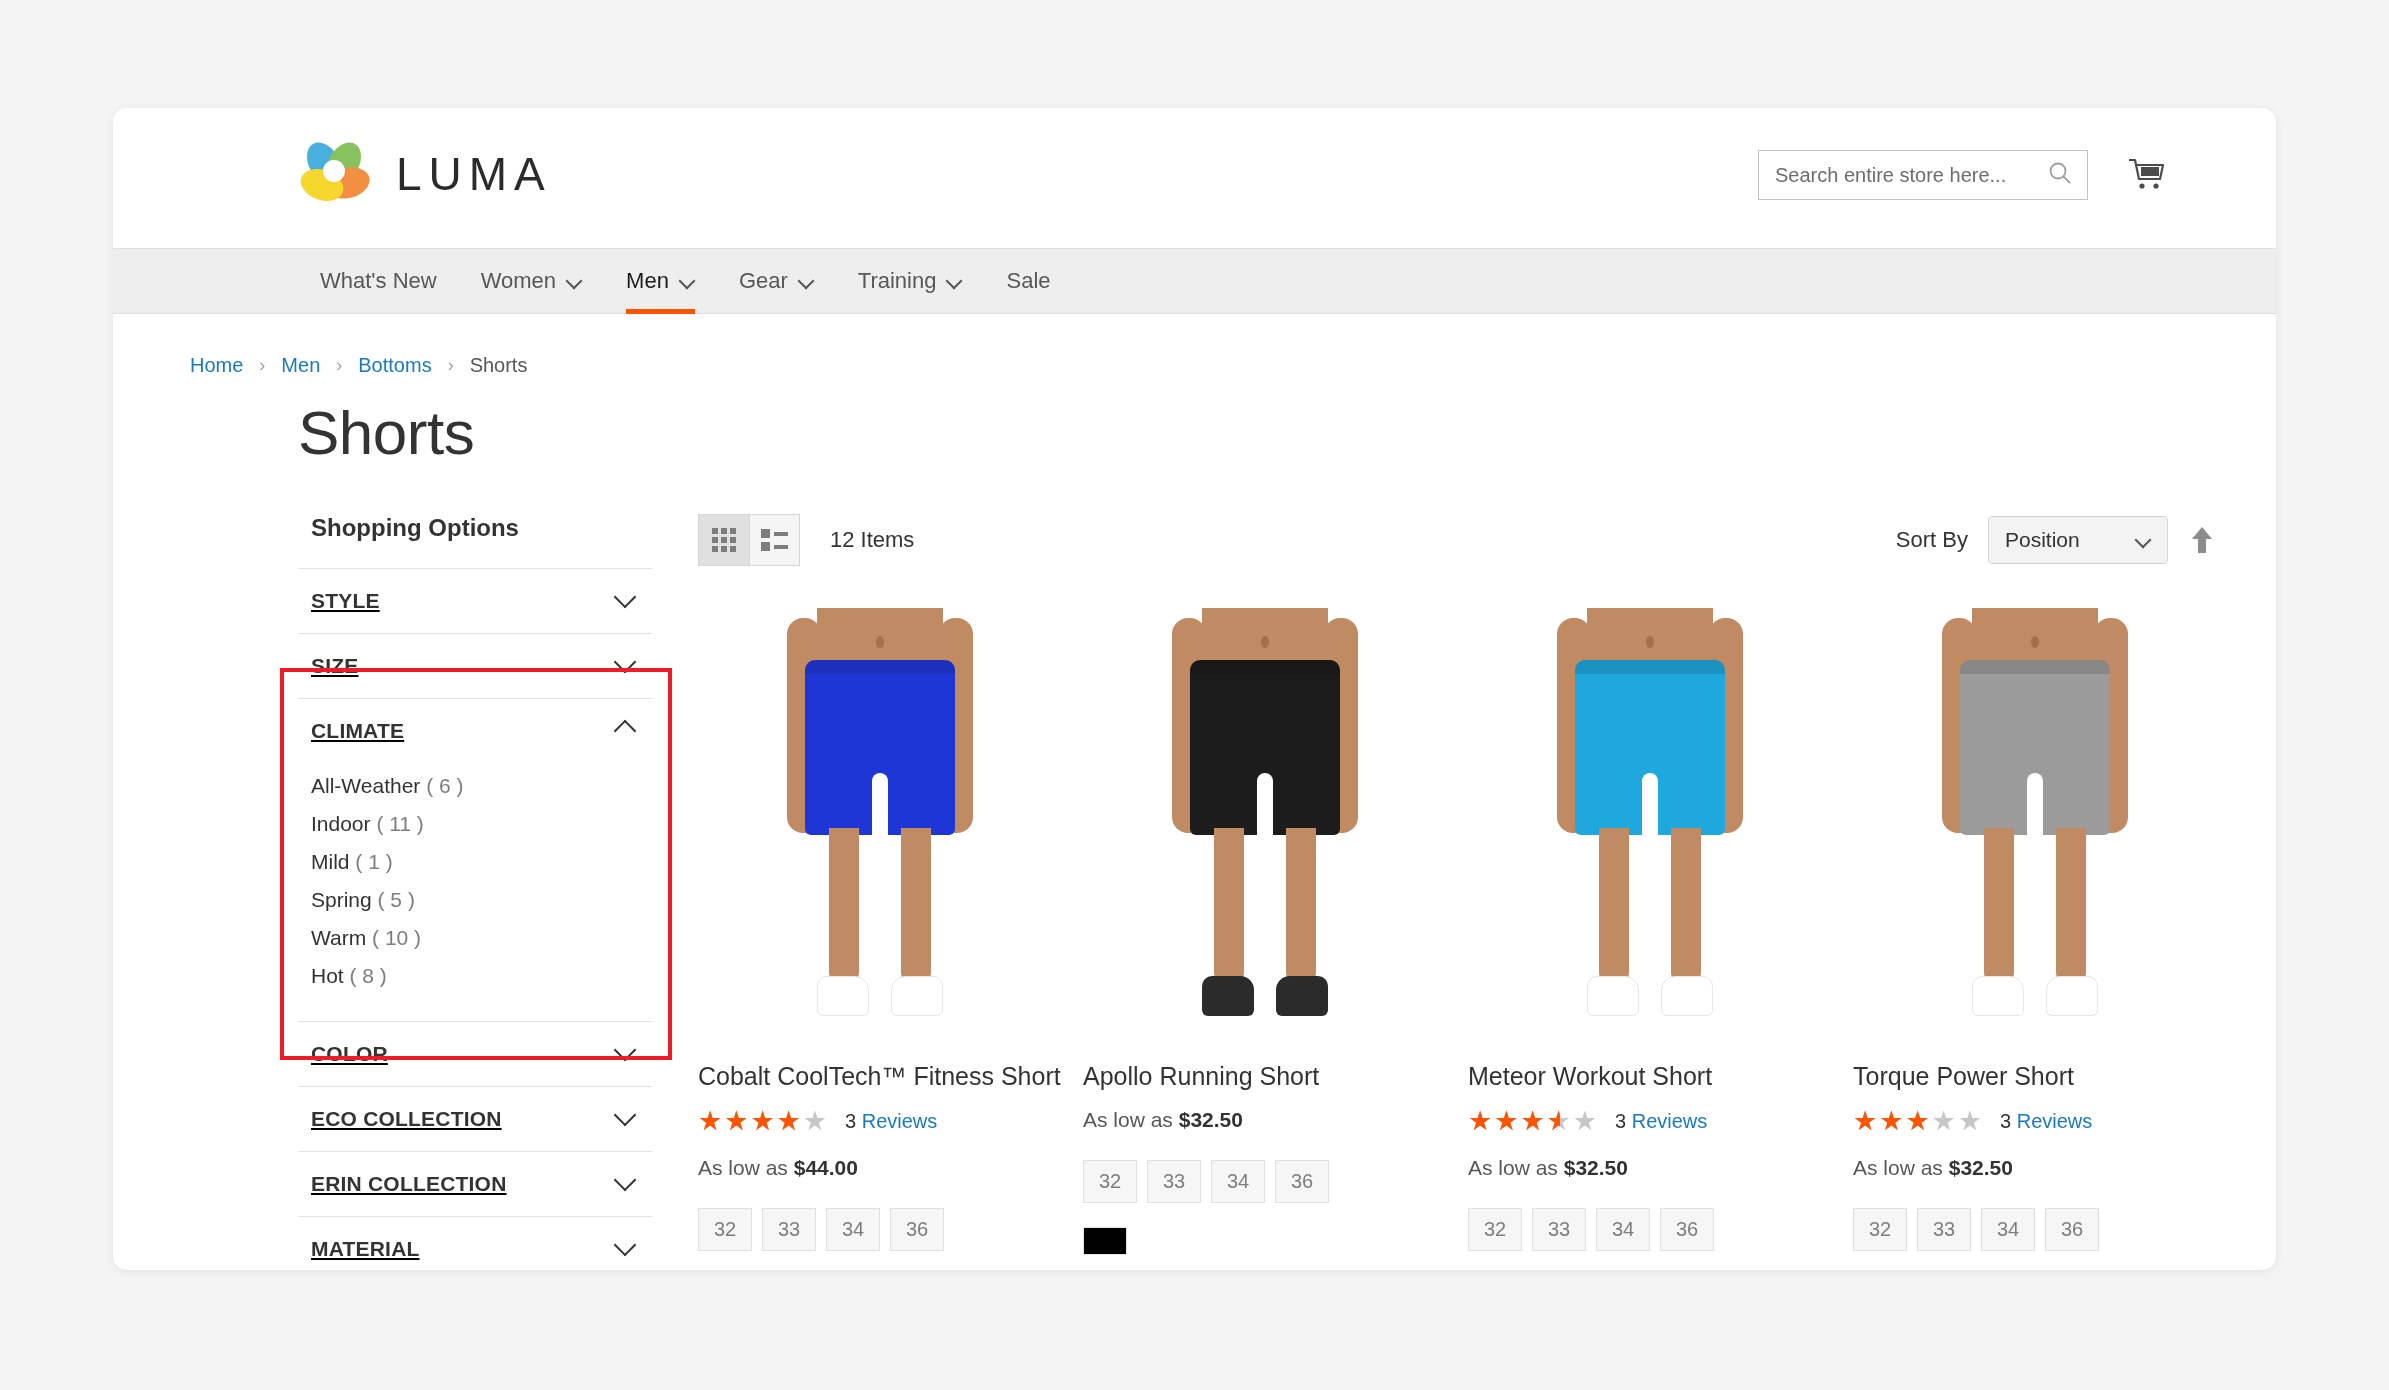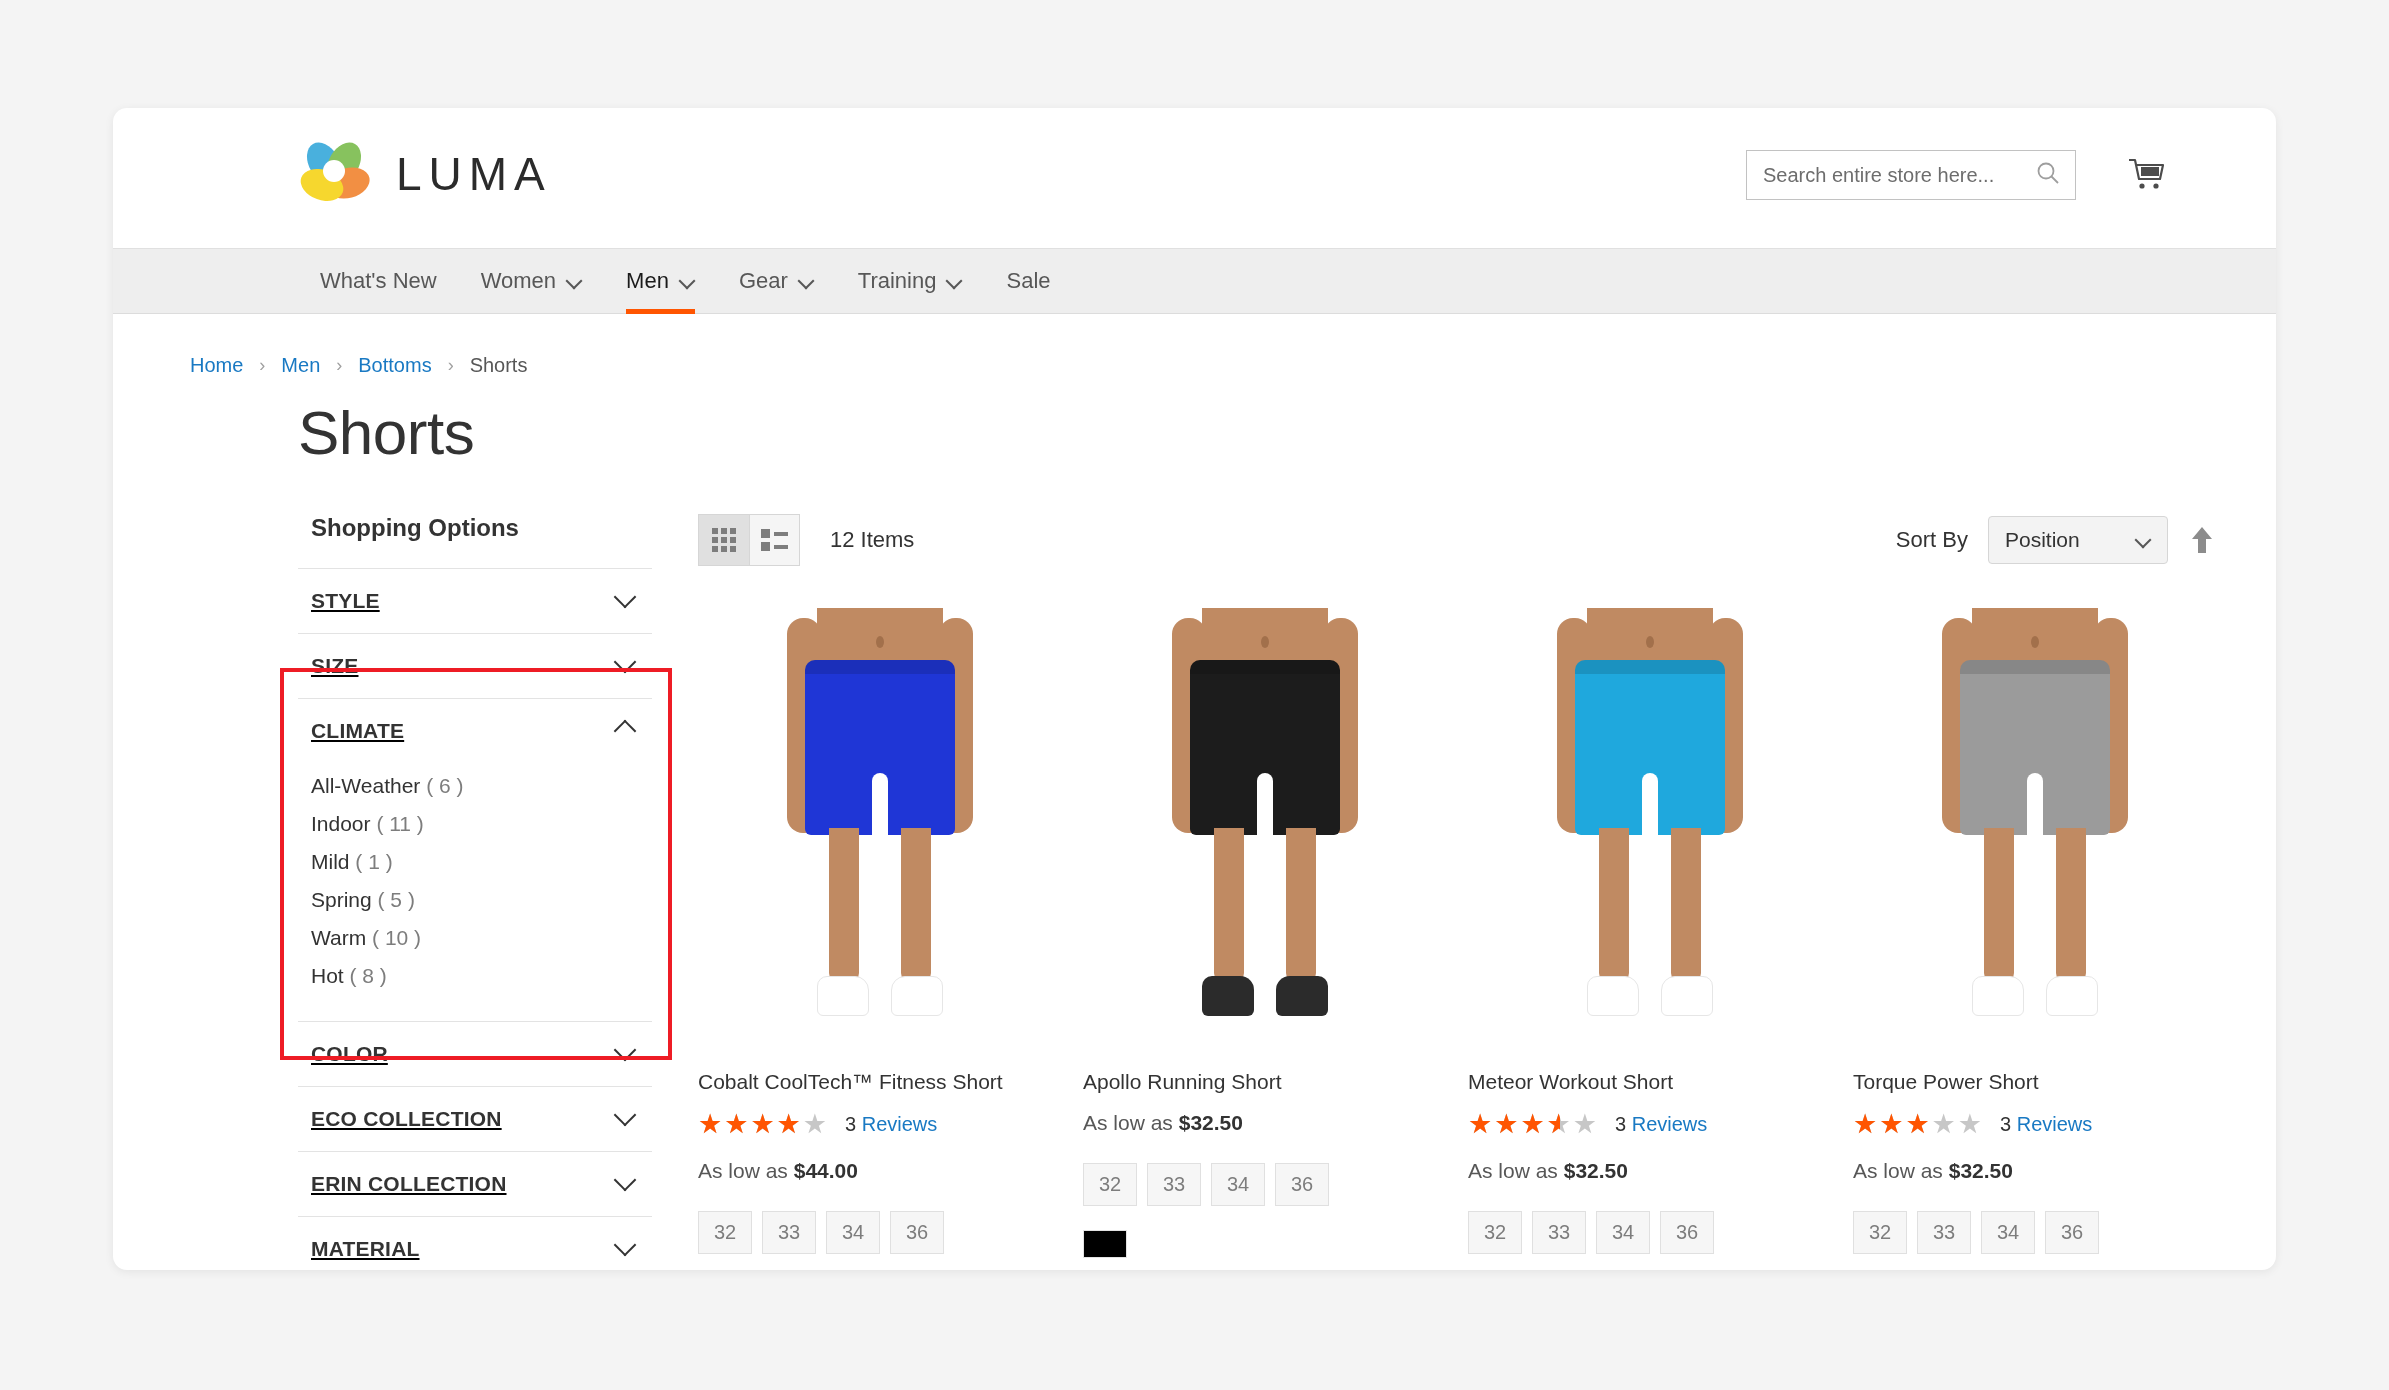--- a/index.html
+++ b/index.html
@@ -30,21 +30,21 @@
     position: absolute; left: 185px; top: 30px;
     display: flex; align-items: center; gap: 26px;
   }
   .logo-mark { width: 72px; height: 72px; position: relative; }
   .logo-text {
     font-size: 46px; letter-spacing: 7px; color: #2b2b2b;
     font-weight: 400;
   }
   .search-wrap {
     position: absolute; right: 110px; top: 42px;
-    display: flex; align-items: center; gap: 50px;
+    display: flex; align-items: center; gap: 38px;
   }
   .search-box {
     width: 330px; height: 50px;
     border: 1px solid #c2c2c2;
     background: #fff;
     display: flex; align-items: center;
     padding: 0 14px 0 16px;
     position: relative;
   }
   .search-box input {
@@ -221,21 +221,21 @@
     position: absolute; left: 0; top: 0; width: 100%; height: 14px;
     border-radius: 10px 10px 0 0;
     background: rgba(0,0,0,0.13);
   }
   .leg-l { position: absolute; left: 84px; top: 220px; width: 30px; height: 155px; background: #c08a62; border-radius: 0 0 10px 10px; }
   .leg-r { position: absolute; right: 84px; top: 220px; width: 30px; height: 155px; background: #c08a62; border-radius: 0 0 10px 10px; }
   .shoe-l { position: absolute; left: 72px; top: 368px; width: 52px; height: 40px; border-radius: 10px 14px 6px 6px; }
   .shoe-r { position: absolute; right: 72px; top: 368px; width: 52px; height: 40px; border-radius: 14px 10px 6px 6px; }
 
   .product-name {
-    font-size: 21px; color: #333; margin-top: 31px;
+    font-size: 25px; color: #333; margin-top: 23px;
     cursor: pointer; line-height: 1.25;
   }
   .rating-row { display: flex; align-items: center; gap: 16px; margin-top: 16px; height: 26px; }
   .stars { position: relative; font-size: 27px; line-height: 1; letter-spacing: 2px; white-space: nowrap; }
   .stars-empty { color: #c7c7c7; }
   .stars-fill {
     position: absolute; left: 0; top: 0;
     color: #ff5501; overflow: hidden; white-space: nowrap;
   }
   .reviews-link { font-size: 20px; color: #333; cursor: pointer; }

